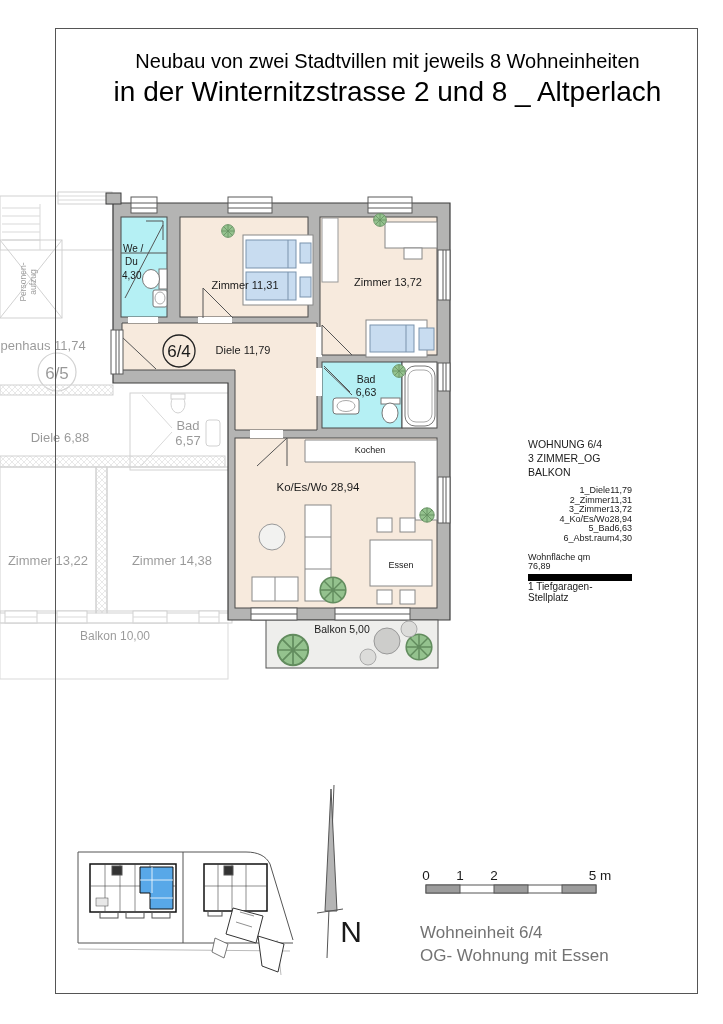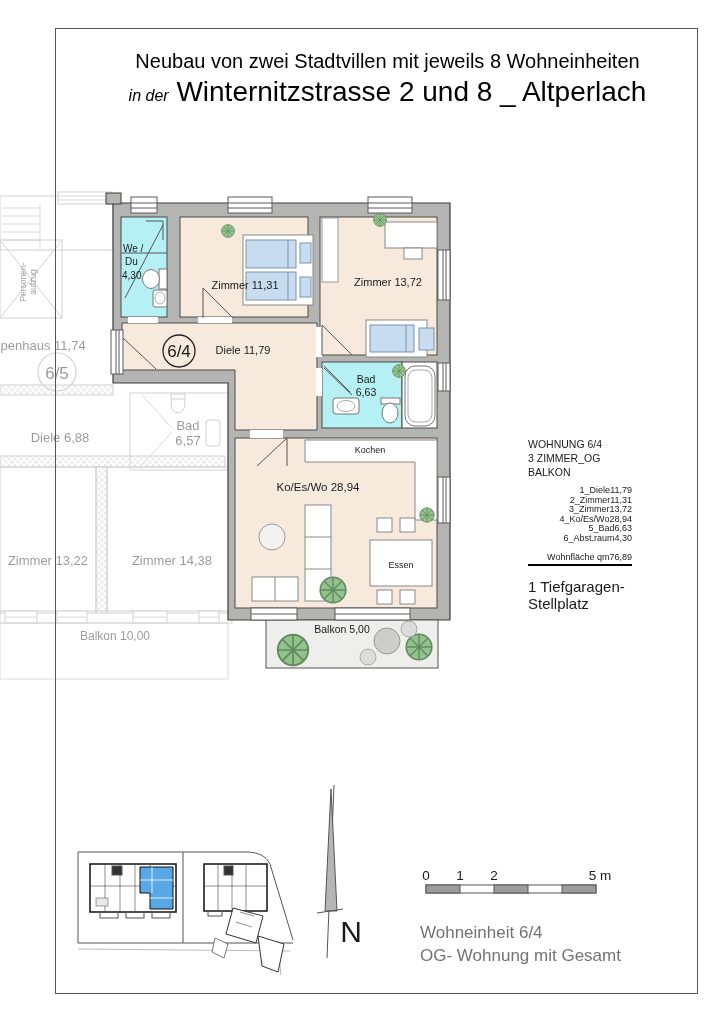--- a/index.html
+++ b/index.html
@@ -5,28 +5,28 @@
   html,body{margin:0;padding:0;background:#fff;}
   .page{position:relative;width:723px;height:1024px;background:#ffffff;overflow:hidden;
         font-family:"Liberation Sans",sans-serif;color:#111;}
   .abs{position:absolute;}
   svg{display:block;}
   svg text{font-family:"Liberation Sans",sans-serif;fill:#1a1a1a;}
   
   .title{left:55px;top:48px;width:643px;text-align:center;padding-left:22px;box-sizing:border-box;color:#000;}
   .t1{font-size:20px;line-height:26px;}
   .t2{font-size:28px;line-height:35px;}
-  .t2s{font-size:16px;font-style:italic;}
+  .t2s{font-size:28px;}
   
   .info-panel{left:528px;top:437px;width:104px;color:#1a1a1a;}
   .ih{font-size:10.5px;line-height:14px;}
   .itable{margin-top:7px;}
   .irow{display:flex;justify-content:flex-end;font-size:9px;line-height:9.6px;}
-  .total{margin-top:9px;border-bottom:2px solid #000000;padding-bottom:2px;}
-  .inote{margin-top:12px;font-size:15px;}
+  .total{margin-top:9px;border-bottom:7px solid #000000;padding-bottom:2px;flex-direction:column;}
+  .inote{font-size:10px;}
   
   .caption{left:420px;top:921px;font-size:17px;line-height:23px;color:#737373;}
 </style>
 </head>
 <body>
 
 <div class="page">
 
 <svg class="abs" style="left:0;top:0" width="723" height="1024" viewBox="0 0 723 1024">
   <defs>
@@ -308,16 +308,16 @@
   </div>
   <div class="irow total">
     <span>Wohnfläche qm</span>
     <span>76,89</span>
   </div>
   <div class="inote">1 Tiefgaragen- Stellplatz</div>
 </div>
 
 <div class="abs caption">
   <div>Wohneinheit 6/4</div>
-  <div>OG- Wohnung mit Gesamt</div>
+  <div>OG- Wohnung mit Essen</div>
 </div>
 
 </div>
 
 </body></html>

